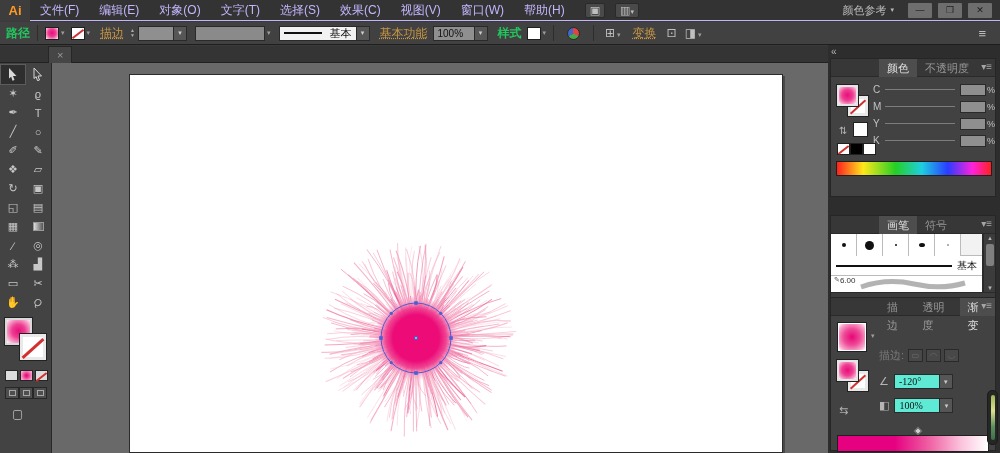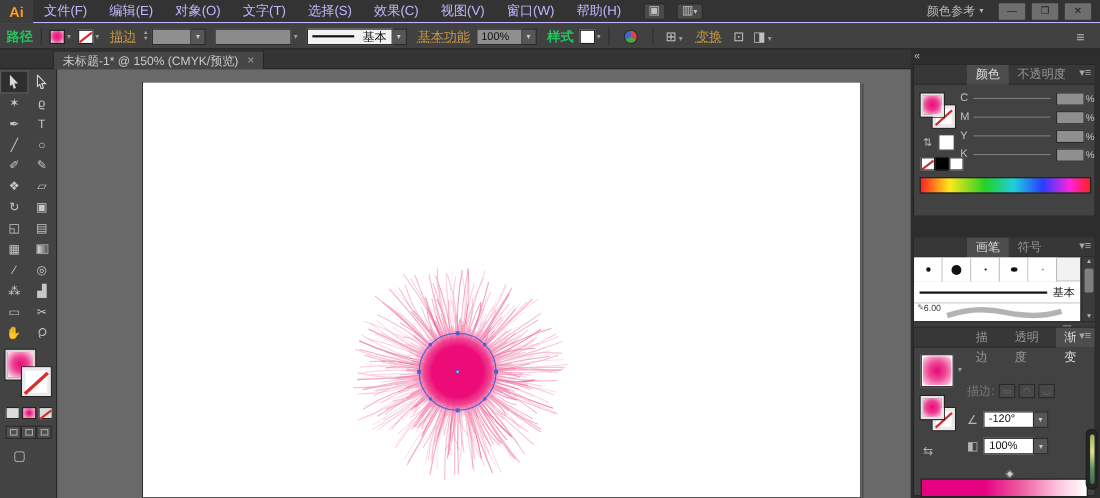--- a/index.html
+++ b/index.html
@@ -117,21 +117,21 @@
   .gthumb{position:absolute;left:6px;top:24px;width:30px;height:30px;background:#fff;border:1px solid #202020;}
   .gthumb:before{content:"";position:absolute;inset:1px;background:radial-gradient(circle,#e80d7a 5%,#ee4b97 45%,#f9a8cd 80%,#fff 100%);}
   .gthumb-dd{position:absolute;left:40px;top:34px;color:#9d9d9d;font-size:7px;}
   .gmini{position:absolute;left:6px;top:62px;width:36px;height:36px;}
   .grev{position:absolute;left:8px;top:106px;color:#b0b0b0;font-size:11px;}
   .grow{position:absolute;left:48px;display:flex;align-items:center;}
   .glab{color:#a5a5a5;font-size:11px;margin-right:4px;}
   .glab.dim{color:#7a7a7a;}
   .gsel{background:#4f4f4f;border:1px solid #282828;color:#cfcfcf;font-size:11px;height:16px;display:flex;align-items:center;padding:0 5px;justify-content:space-between;}
   .gbtn{width:15px;height:13px;background:#484848;border:1px solid #2a2a2a;margin-right:3px;display:flex;align-items:center;justify-content:center;color:#6f6f6f;font-size:8px;}
-  .gbox{width:46px;height:15px;background:#ffffff;border:1px solid #2a2a2a;color:#111;font-size:10px;display:flex;align-items:center;padding:0 4px;}
+  .gbox{width:46px;height:15px;background:#5eead4;border:1px solid #2a2a2a;color:#111;font-size:10px;display:flex;align-items:center;padding:0 4px;font-family:Liberation Serif, serif;}
   .gicon{color:#b5b5b5;font-size:11px;margin-right:5px;}
   .gbar-wrap{position:absolute;left:6px;top:132px;width:152px;height:30px;}
   .gmid{position:absolute;top:-2px;left:51%;width:6px;height:6px;background:#cfcfcf;border:1px solid #555;transform:rotate(45deg);}
   .gbar{position:absolute;left:0;top:5px;width:152px;height:17px;border:1px solid #202020;background:linear-gradient(90deg,#e60181 0%,#e60181 38%,#ef66a5 62%,#fbc3dd 82%,#ffffff 100%);}
 
   .capsule{position:absolute;left:987px;top:390px;width:11px;height:55px;background:#262626;border-radius:5px;border:1px solid #1b1b1b;}
   .capsule:before{content:"";position:absolute;left:3px;top:4px;width:4px;height:45px;border-radius:2px;background:linear-gradient(180deg,#9db457 0%,#dde08e 35%,#5c8f5e 70%,#3e6f49 100%);}
 </style>
 </head>
 <body>
@@ -196,21 +196,20 @@
     <span class="cb-sep"></span>
     <span class="cb-icon"><span>⊞</span><span class="dd">▾</span></span>
     <span class="cb-link" style="margin-left:8px;">变换</span>
     <span class="cb-icon" style="margin-left:10px;">⊡</span>
     <span class="cb-icon"><span>◨</span><span class="dd">▾</span></span>
     <span class="cb-right">≡</span>
   </div>
 
   <div class="tabbar">
     <div class="doc-tab">
-      <span>未标题-1* @ 150% (CMYK/预览)</span>
       <span class="x">×</span>
     </div>
   </div>
 
   <div class="toolbar">
     <div id="tool-grid">
         <div class="tool selected">
           <svg width="10" height="13" viewBox="0 0 10 13">
             <path d="M1 0 L8.5 8 L5 8 L6.5 12 L4.5 12.7 L3.2 8.7 L1 10.5 Z" fill="#d8d8d8"></path>
           </svg>

